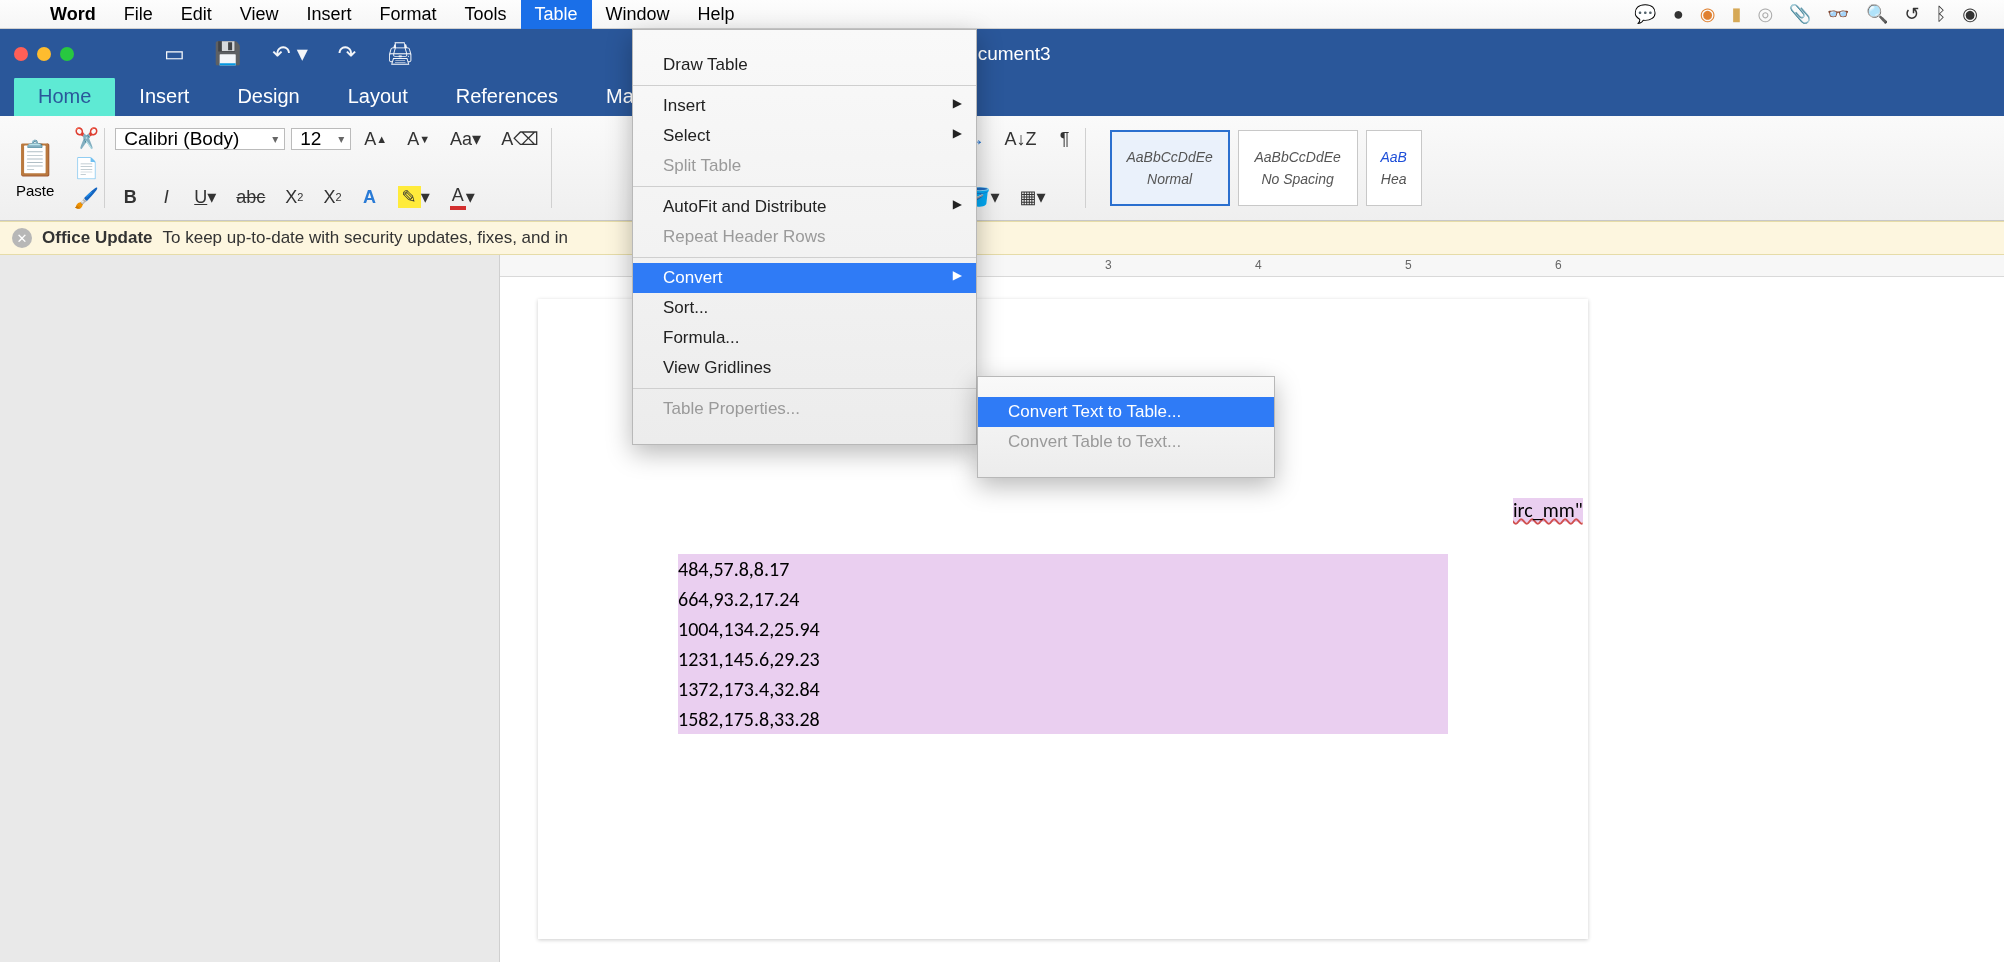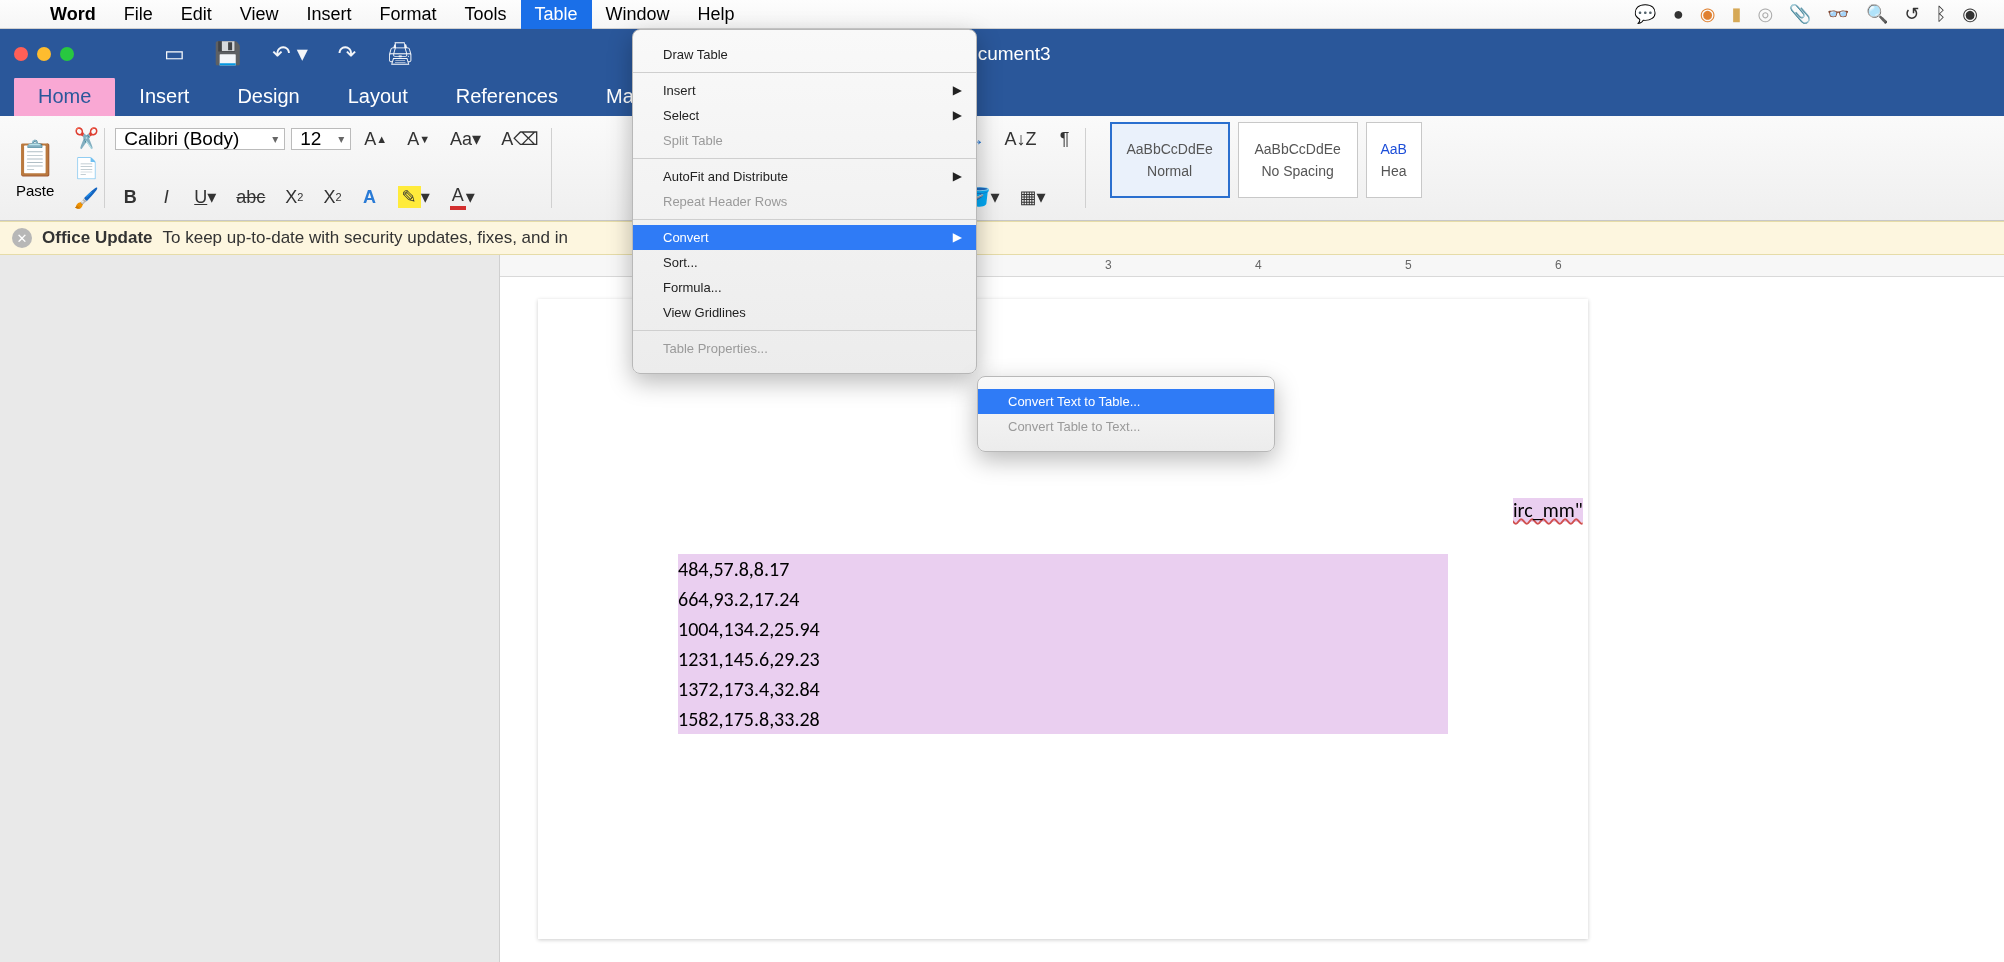--- a/index.html
+++ b/index.html
@@ -19,59 +19,59 @@
   .traffic { display:flex; gap:9px; margin-left:14px;}
   .traffic .dot { width:14px; height:14px; border-radius:50%;}
   .tr-red{background:#ff5f57;} .tr-yel{background:#febc2e;} .tr-grn{background:#28c840;}
   .qa { display:flex; align-items:center; margin-left: 90px; gap: 30px;}
   .qa .qicon { color:#fff; font-size:22px; opacity:.95;}
   .doc-title { position:absolute; left:50%; transform:translateX(-50%); font-size:19px; color:#fff;}
   
   
   .ribbon-tabs { height: 38px; background:#2a579a; display:flex; align-items:flex-end; padding-left:14px; gap: 0;}
   .ribbon-tabs .rtab { padding: 8px 24px; color:#fff; font-size:20px;}
-  .ribbon-tabs .rtab.active { background:#f9a8d4; color:#2a579a; border-radius:3px 3px 0 0;}
+  .ribbon-tabs .rtab.active { background:#5eead4; color:#2a579a; border-radius:3px 3px 0 0;}
   
   
   .ribbon { height: 105px; background: linear-gradient(#fafafa,#efefef); border-bottom:1px solid #c7c7c7; display:flex; align-items:stretch; padding:6px 8px; gap:4px;}
   .rgroup { display:flex; flex-direction:column; justify-content:space-between; padding:2px 6px; position:relative;}
   .rgroup.sep::after{content:"";position:absolute;right:0;top:6px;bottom:6px;width:1px;background:#d0d0d0;}
   .pastebtn{display:flex;flex-direction:column;align-items:center;justify-content:center;gap:4px;}
   .pastebtn .clip{font-size:34px;}
   .pastebtn .lbl{font-size:15px;}
   .minicol{display:flex;flex-direction:column;gap:6px;justify-content:center;padding-left:8px;}
   .minicol .ic{font-size:20px;color:#444;}
   .frow{display:flex;align-items:center;gap:6px;}
   .fcombo{height:22px;border:1px solid #bbb;background:#fff;padding:0 22px 0 8px;font-size:19px;display:flex;align-items:center;position:relative;}
   .fcombo::after{content:"▾";position:absolute;right:6px;font-size:12px;color:#666;}
   .ribbtn{height:30px;min-width:30px;border:1px solid transparent;display:flex;align-items:center;justify-content:center;padding:0 6px;font-size:18px;color:#333;}
   .ribbtn .sup{font-size:11px;vertical-align:super;}
   .ribbtn .sub{font-size:11px;vertical-align:sub;}
-  .styles{display:flex;gap:8px;align-items:flex-start;padding-left:20px;}
+  .styles{display:flex;gap:8px;align-items:center;padding-left:20px;font-style:italic;}
   .stylebox{width:120px;height:76px;border:1px solid #c8c8c8;background:#fff;display:flex;flex-direction:column;align-items:center;justify-content:center;gap:6px;font-size:14px;color:#555;}
   .stylebox.sel{border:2px solid #2a6fcf;background:#eaf1fb;}
   
   
   .noticebar{height:34px;background:#fdf6df;border-top:1px solid #e6dca8;border-bottom:1px solid #e6dca8;display:flex;align-items:center;padding:0 12px;font-size:17px;color:#333;gap:10px;}
   .noticebar .xic{width:20px;height:20px;border-radius:50%;background:#b7b7b7;color:#fff;display:flex;align-items:center;justify-content:center;font-size:13px;}
   
   
   .docarea{position:relative;height:calc(962px - 29px - 49px - 38px - 105px - 34px);}
   .sidepane{position:absolute;left:0;top:0;width:500px;height:100%;background:#e9e9e9;border-right:1px solid #d0d0d0;}
   .rulerv{position:absolute;left:0;top:0;width:22px;height:100%;background:#f7f7f7;border-right:1px solid #d9d9d9;}
   .rulerh{position:absolute;left:500px;right:0;top:0;height:22px;background:#f7f7f7;border-bottom:1px solid #d9d9d9;display:flex;align-items:center;font-size:11px;color:#666;}
   .rulerh .tick{position:absolute;top:3px;font-size:12px;}
   .page{position:absolute;left:538px;top:44px;width:1050px;background:#fff;box-shadow:0 1px 4px rgba(0,0,0,.2);padding:160px 140px 60px;min-height:640px;}
   .doc-text{font-family:"Calibri",sans-serif;font-size:20px;line-height:30px;}
   .doc-text .sel{background:#eacff0;}
   .doc-text .squig{text-decoration: underline wavy #d05050;}
   .doc-text .head-frag{position:absolute;top:196px;left:975px;}
   
   
-  .menu{position:absolute;background:linear-gradient(#f9f9f9,#ececec);border:1px solid #b8b8b8;border-radius:8px;box-shadow:0 8px 24px rgba(0,0,0,.28);padding:12px 0;font-size:13px;}
+  .menu{position:absolute;background:linear-gradient(#f9f9f9,#ececec);border:1px solid #b8b8b8;border-radius:0;box-shadow:0 8px 24px rgba(0,0,0,.28);padding:20px 0;font-size:17px;}
   .menu .mi{padding:5px 30px 5px 30px;position:relative;color:#222;white-space:nowrap;}
   .menu .mi.disabled{color:#9a9a9a;}
   .menu .mi.hl{background:#2f7bf6;color:#fff;}
   .menu .mi.hasmore::after{content:"▶";position:absolute;right:14px;font-size:12px;}
   .menu .mi.hl.hasmore::after{color:#fff;}
   .menu hr{border:none;border-top:1px solid #cfcfcf;margin:5px 0;}
   .mainmenu{left:632px;top:29px;width:345px;}
   .submenu{left:977px;top:376px;width:298px;} 
 </style>
 </head>

